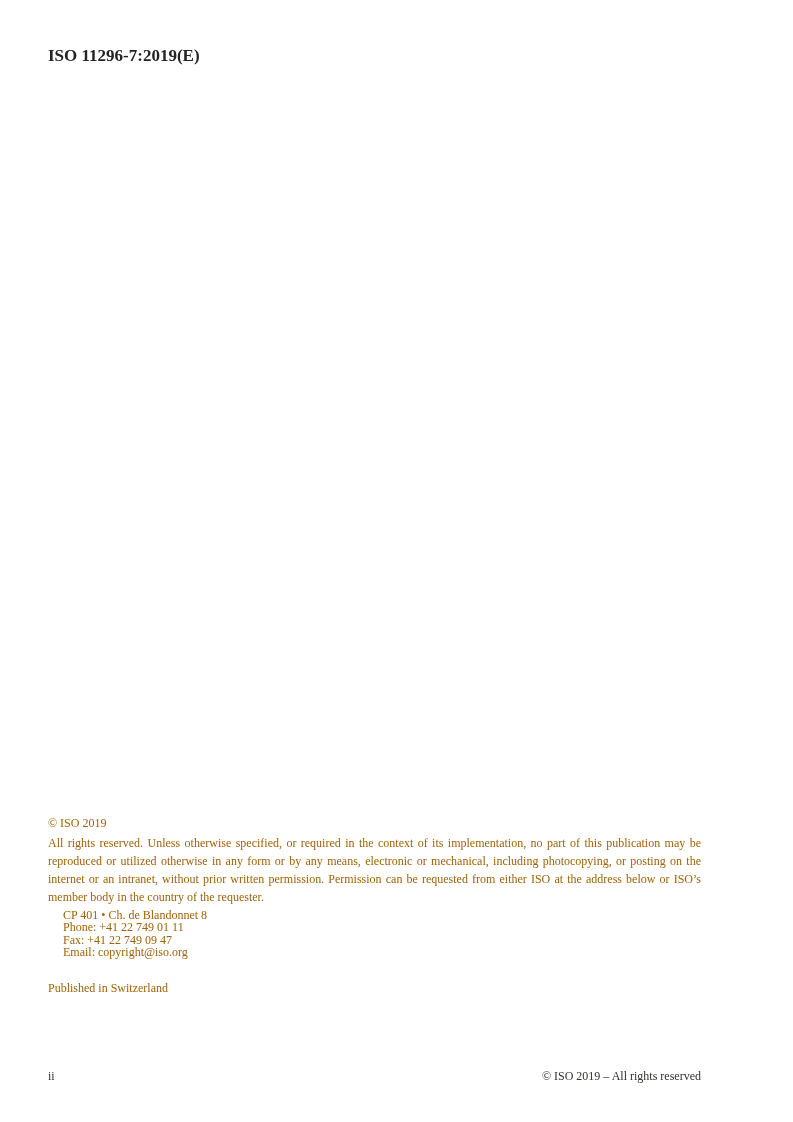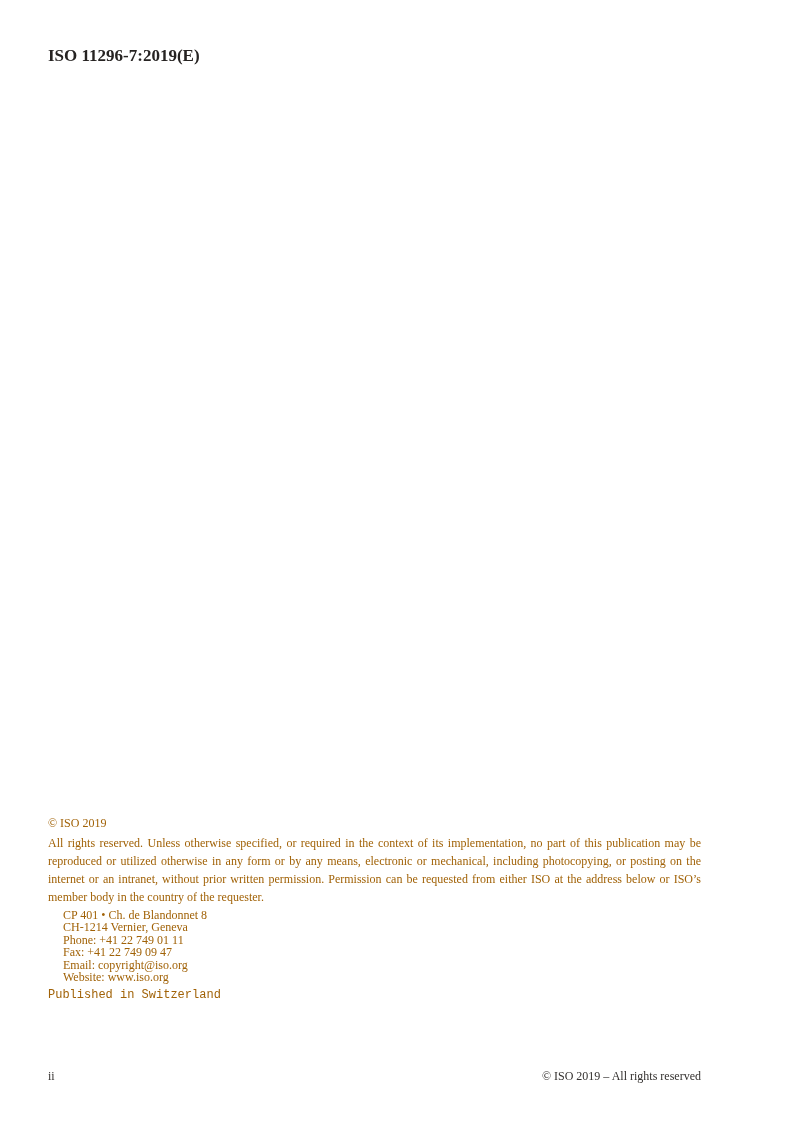--- a/index.html
+++ b/index.html
@@ -56,22 +56,21 @@
     margin-top: 3px;
     line-height: 18px;
     text-align: justify;
   }
   .address {
     margin-top: 3px;
     margin-left: 15px;
     line-height: 12.4px;
   }
   .published {
-    margin-top: 5px;
-    font-family: Liberation Mono, monospace;
+    margin-top: 22px;
   }
   .footer {
     position: absolute;
     left: 48px;
     top: 1069px;
     width: 653px;
     display: flex;
     justify-content: space-between;
     font-size: 12px;
     color: #33302e;
@@ -86,25 +85,23 @@
 
   <div class="copyright-block">
 
 
     <div class="small-text copyright-line">© ISO 2019</div>
 
     <div class="small-text body-par">All rights reserved. Unless otherwise specified, or required in the context of its implementation, no part of this publication may be reproduced or utilized otherwise in any form or by any means, electronic or mechanical, including photocopying, or posting on the internet or an intranet, without prior written permission. Permission can be requested from either ISO at the address below or ISO’s member body in the country of the requester.</div>
 
     <div class="small-text address">
       <div>CP 401 • Ch. de Blandonnet 8</div>
-      <div>CH-1214 Vernier, Geneva</div>
       <div>Phone: +41 22 749 01 11</div>
       <div>Fax: +41 22 749 09 47</div>
       <div>Email: copyright@iso.org</div>
-      <div>Website: www.iso.org</div>
     </div>
 
     <div class="small-text published">Published in Switzerland</div>
 
   </div>
 
   <div class="footer">
     <div>ii</div>
     <div>© ISO 2019 – All rights reserved</div>
   </div>

